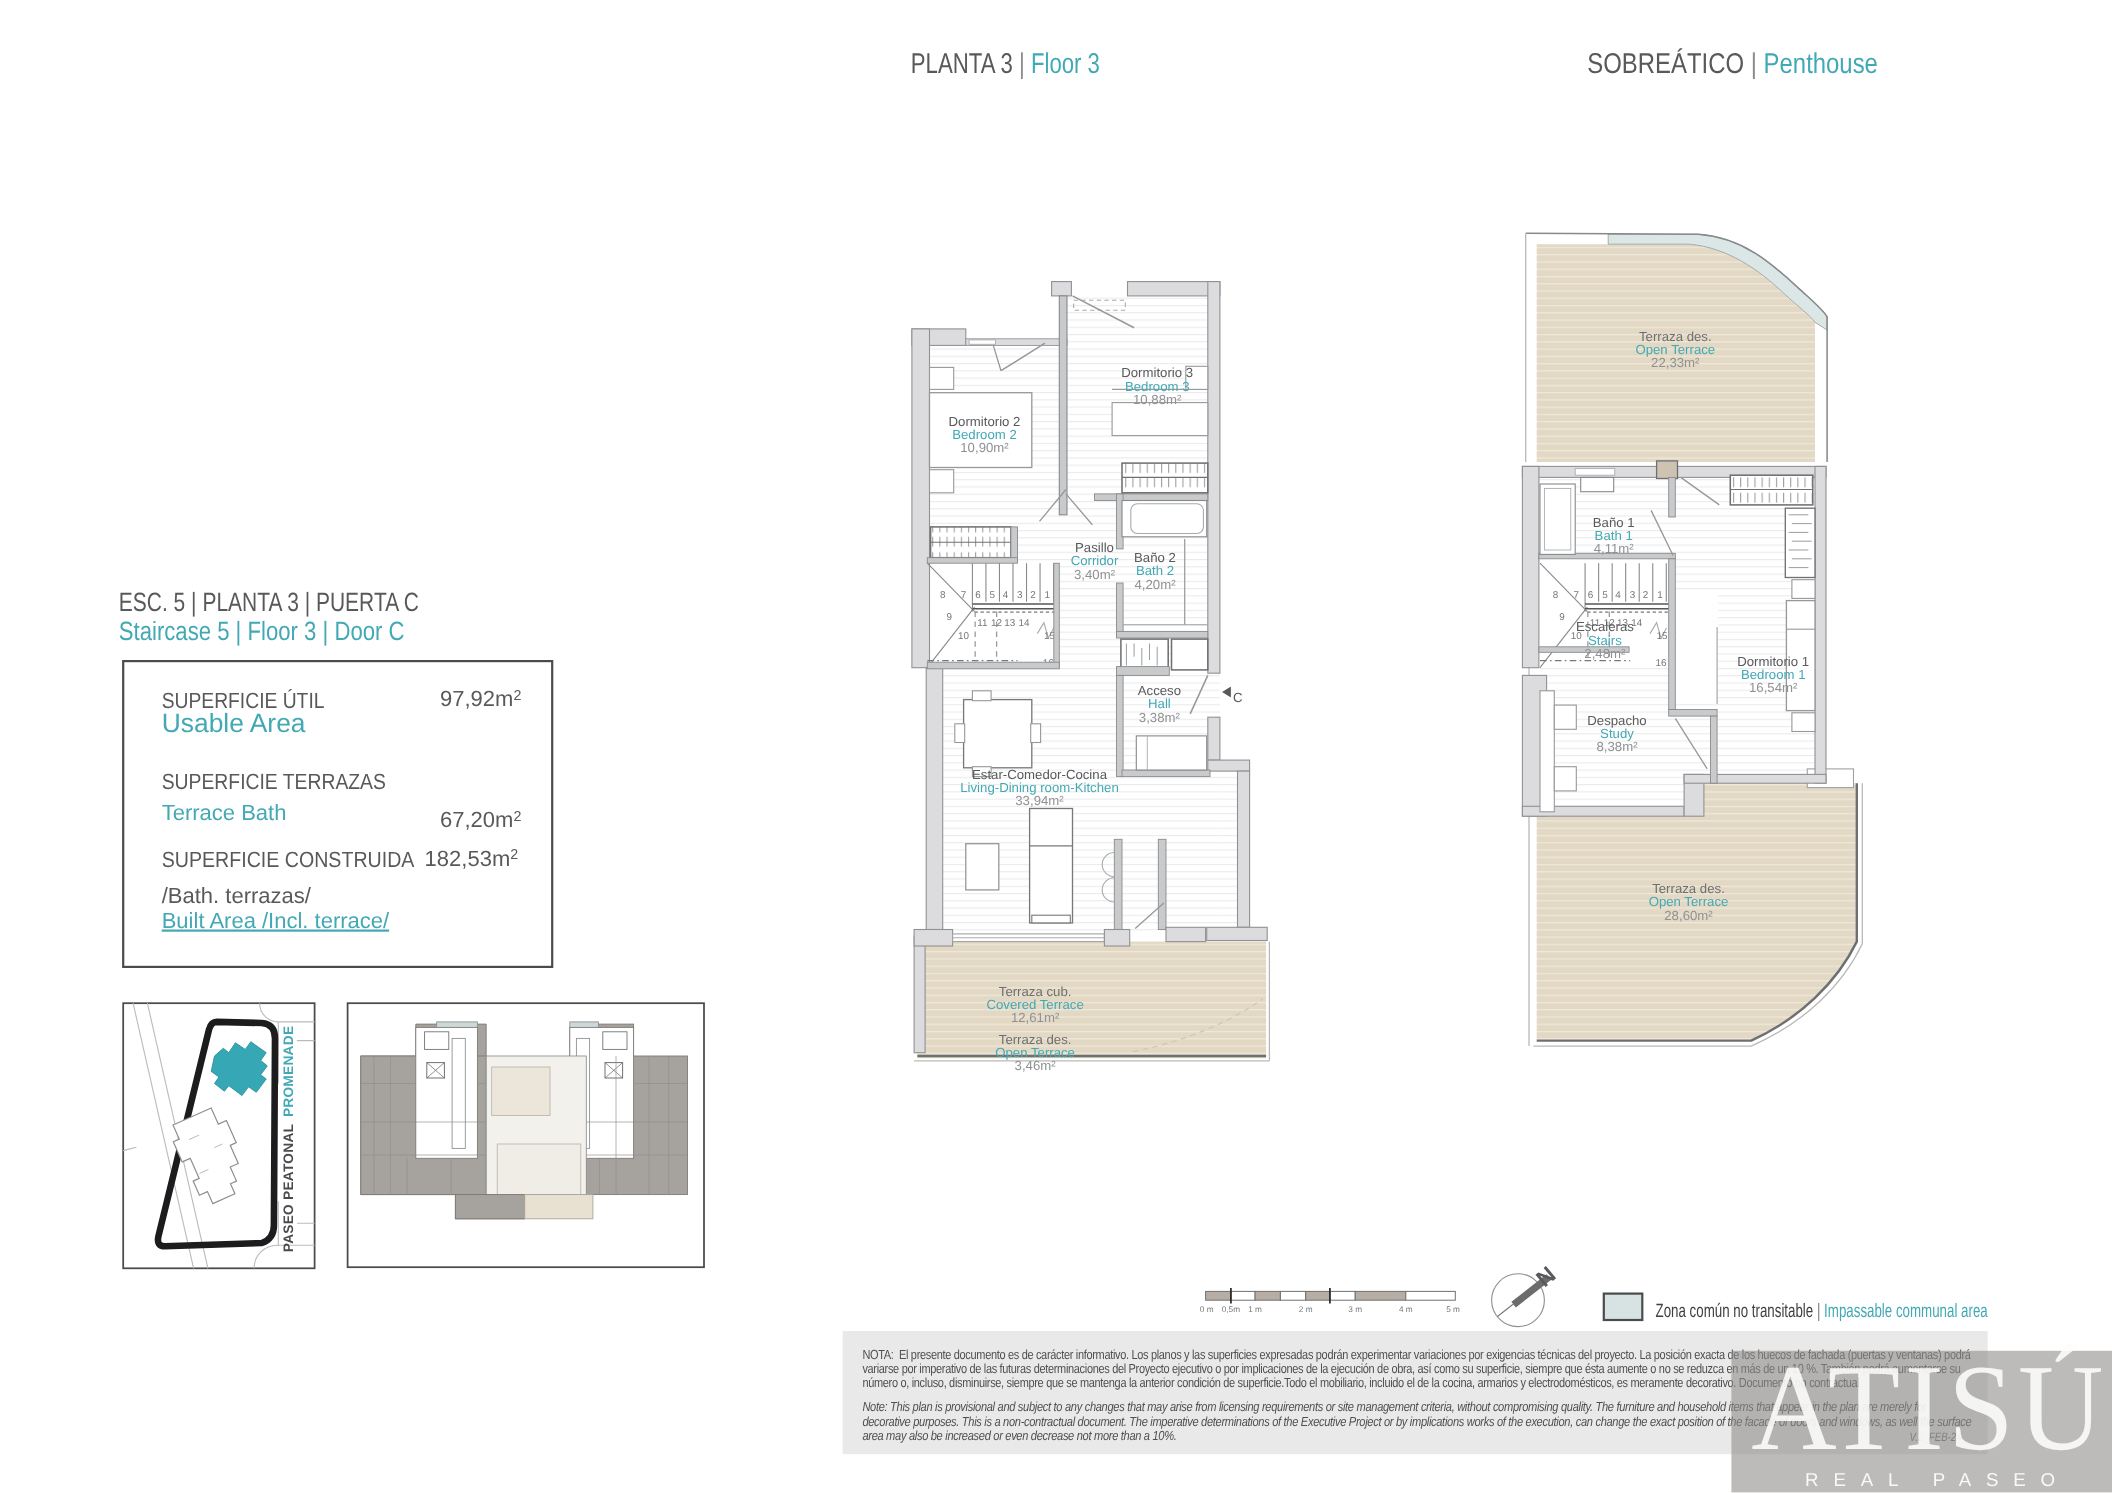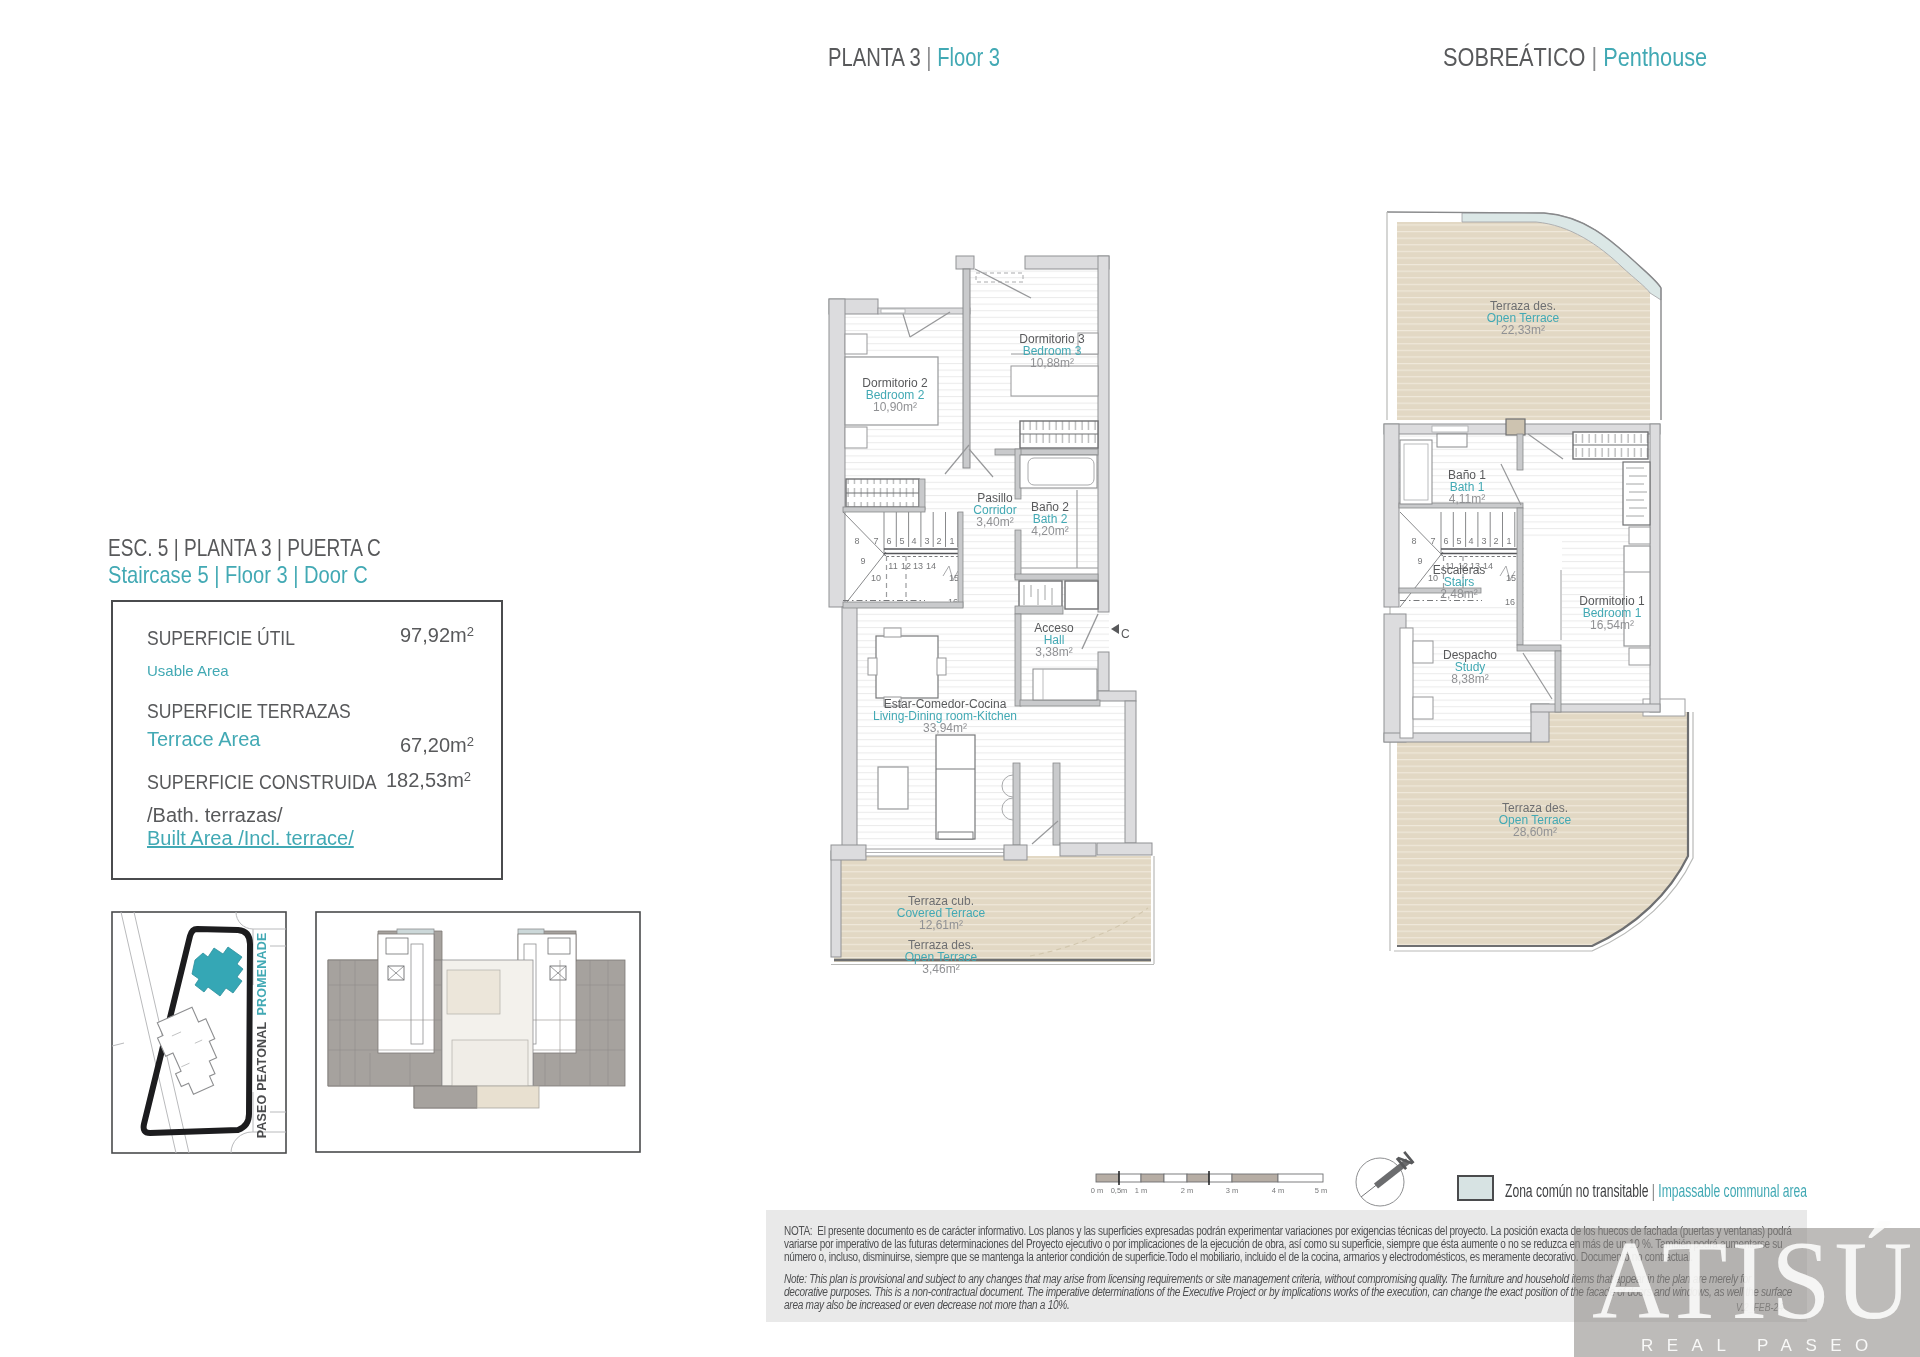--- a/index.html
+++ b/index.html
@@ -18,25 +18,25 @@
 <div class="abs dk" style="left:1443px;top:42px;font-size:26px;transform:scaleX(0.836);transform-origin:0 0;">SOBREÁTICO <span style="color:#8a8b8d">|</span> <span class="teal">Penthouse</span></div>
 
 <div class="abs dk" style="left:108px;top:534px;font-size:24px;transform:scaleX(0.795);transform-origin:0 0;">ESC. 5 | PLANTA 3 | PUERTA C</div>
 
 <div class="abs teal" style="left:108px;top:561px;font-size:24px;transform:scaleX(0.838);transform-origin:0 0;">Staircase 5 | Floor 3 | Door C</div>
 
 <div class="abs" style="left:111px;top:600px;width:388px;height:276px;border:2px solid #4a4b4d;"></div>
 
 <div class="abs dk" style="left:147px;top:627px;font-size:20px;transform:scaleX(0.876);transform-origin:0 0;">SUPERFICIE ÚTIL</div>
 <div class="abs dk" style="left:400px;top:624px;font-size:20px;text-align:right;">97,92m<span style="font-size:13px;vertical-align:6px;">2</span></div>
-<div class="abs teal" style="left:147px;top:662px;font-size:15px;">Usable Area</div>
+<div class="abs teal" style="left:147px;top:644px;font-size:24px;">Usable Area</div>
 
 <div class="abs dk" style="left:147px;top:700px;font-size:20px;transform:scaleX(0.879);transform-origin:0 0;">SUPERFICIE TERRAZAS</div>
 <div class="abs dk" style="left:400px;top:699px;font-size:20px;margin-top:35px;">67,20m<span style="font-size:13px;vertical-align:6px;">2</span></div>
-<div class="abs teal" style="left:147px;top:728px;font-size:20px;">Terrace Area</div>
+<div class="abs teal" style="left:147px;top:728px;font-size:20px;">Terrace Bath</div>
 
 <div class="abs dk" style="left:147px;top:771px;font-size:20px;transform:scaleX(0.891);transform-origin:0 0;">SUPERFICIE CONSTRUIDA</div>
 <div class="abs dk" style="left:386px;top:769px;font-size:20px;">182,53m<span style="font-size:13px;vertical-align:6px;">2</span></div>
 <div class="abs dk" style="left:147px;top:804px;font-size:20px;">/Bath. terrazas/</div>
 <div class="abs teal" style="left:147px;top:827px;font-size:20px;text-decoration:underline;">Built Area /Incl. terrace/</div>
 
 <div class="abs" style="left:766px;top:1210px;width:1041px;height:112px;background:#e9e9e9;"></div>
 
 <div class="abs" style="left:784px;top:1225px;font-size:12px;color:#4e4f51;line-height:13.1px;letter-spacing:-0.35px;transform:scaleX(0.832);transform-origin:0 0;">
 NOTA:&nbsp; El presente documento es de carácter informativo. Los planos y las superficies expresadas podrán experimentar variaciones por exigencias técnicas del proyecto. La posición exacta de los huecos de fachada (puertas y ventanas) podrá<br>

